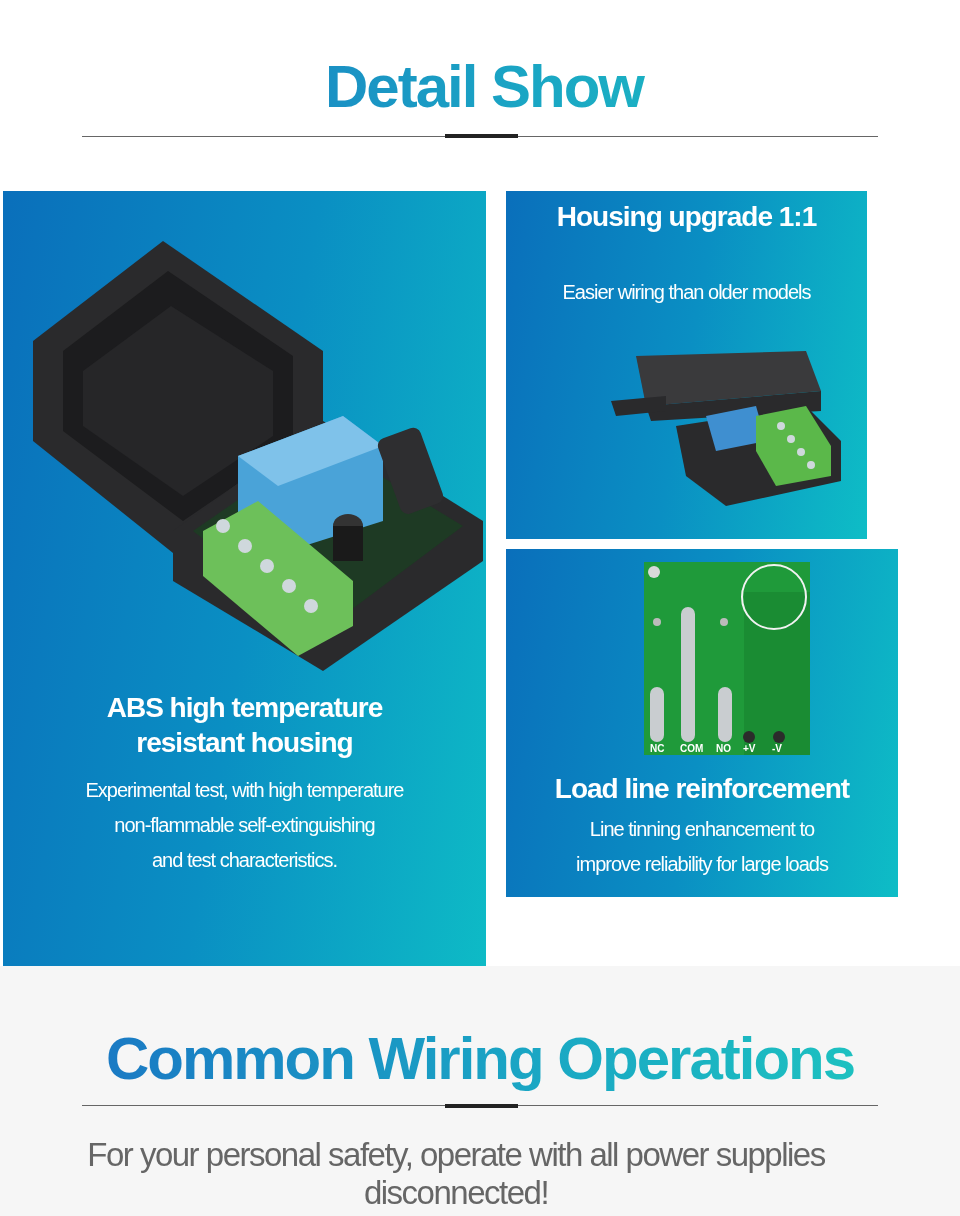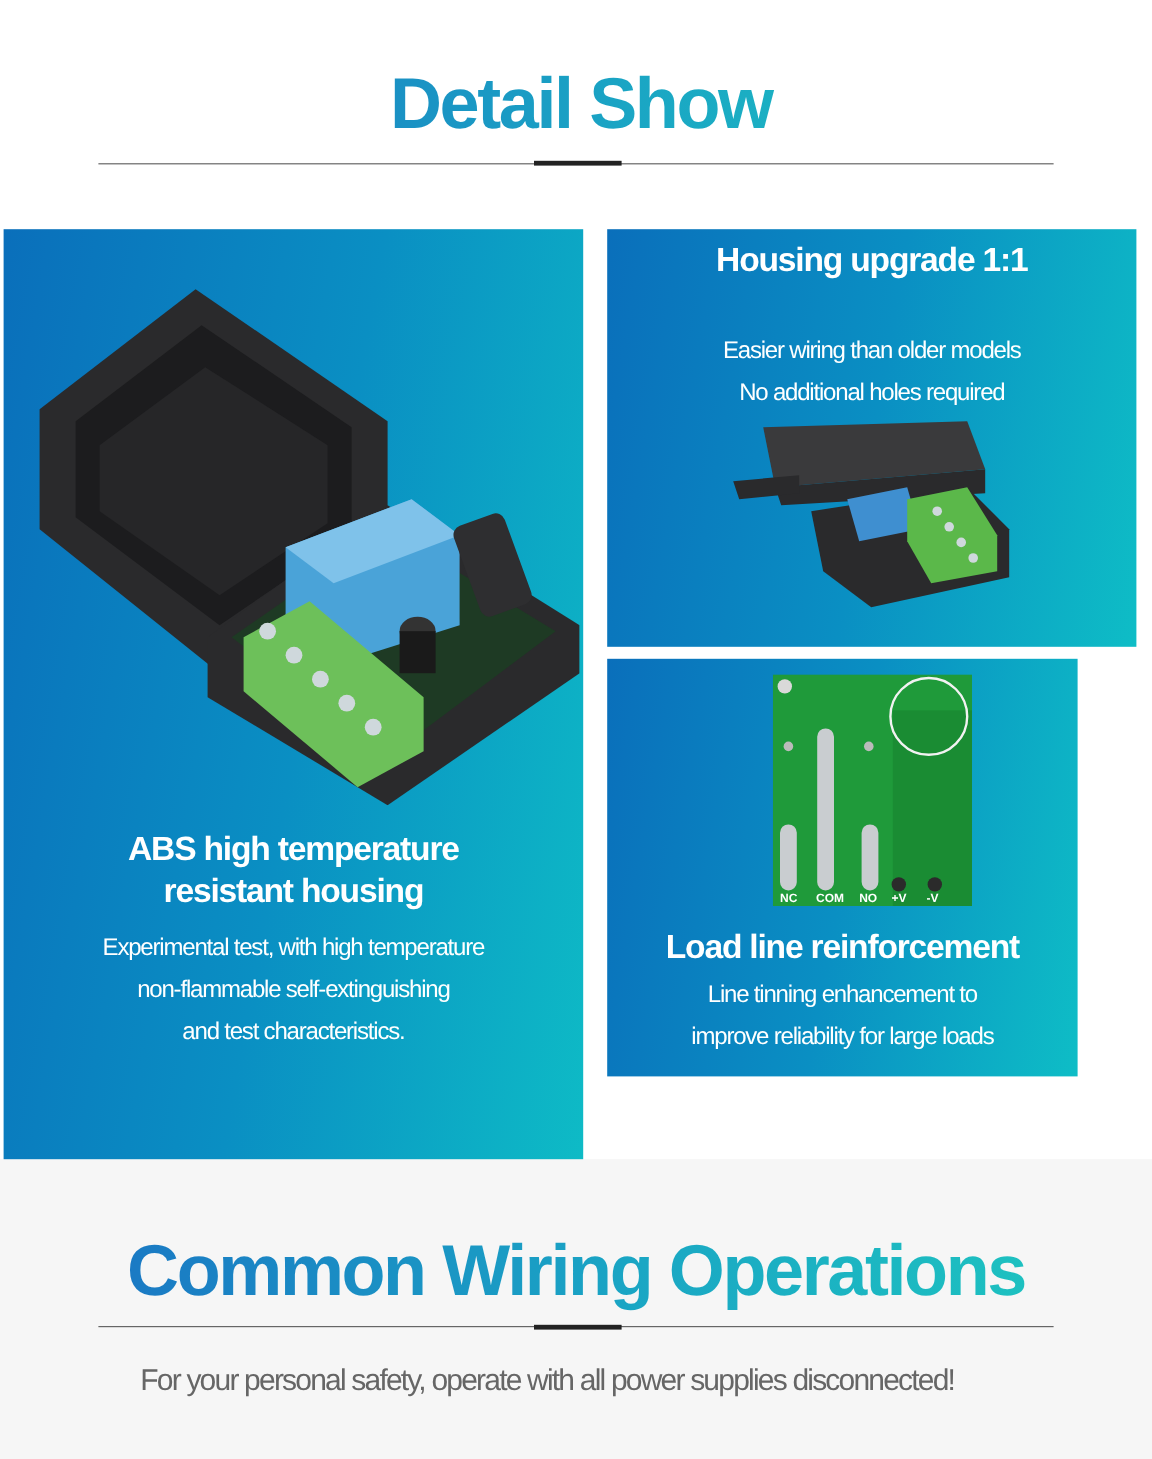--- a/index.html
+++ b/index.html
@@ -8,21 +8,21 @@
   .title1{position:absolute;top:52px;left:4px;width:960px;text-align:center;font-size:60px;font-weight:bold;letter-spacing:-2px;}
   .title1 span{display:inline-block;}
   .rule{position:absolute;height:1px;background:#666;}
   .rule-bar{position:absolute;height:4px;background:#222;}
   .panel{position:absolute;background:linear-gradient(100deg,#0a6fbb 0%,#0a8fc3 50%,#0ebdc6 100%);overflow:hidden;}
   .panel .txt{position:absolute;left:0;width:100%;text-align:center;color:#fff;}
   .h{font-weight:bold;font-size:28px;letter-spacing:-1px;line-height:35px;}
   .p{font-size:20px;letter-spacing:-1px;line-height:35px;color:#eef8fb;}
   .bottom{position:absolute;top:966px;left:0;width:960px;height:250px;background:#f6f6f6;}
   .title2{position:absolute;top:1024px;left:0;width:960px;text-align:center;font-size:60px;font-weight:bold;letter-spacing:-2px;}
-  .note{position:absolute;top:1136px;left:0;width:912px;text-align:center;font-size:25px;letter-spacing:-1.5px;color:#666;}
+  .note{position:absolute;top:1136px;left:0;width:912px;text-align:center;font-size:33px;letter-spacing:-1.5px;color:#666;}
   
   .dev{position:absolute;}
 </style>
 </head>
 <body>
 
 <div class="title1 grad-text">
   <span>Detail</span>
   <span>Show</span>
 </div>
@@ -58,27 +58,26 @@
     <div>ABS high temperature</div>
     <div>resistant housing</div>
   </div>
   <div class="txt p" style="top:582px;">
     <div>Experimental test, with high temperature</div>
     <div>non-flammable self-extinguishing</div>
     <div>and test characteristics.</div>
   </div>
 </div>
 
-<div class="panel" style="left:506px;top:191px;width:441px;height:348px;">
+<div class="panel" style="left:506px;top:191px;width:361px;height:348px;">
   <div class="txt h" style="top:8px;">
     <div>Housing upgrade 1:1</div>
   </div>
   <div class="txt p" style="top:84px;">
     <div>Easier wiring than older models</div>
-    <div>No additional holes required</div>
   </div>
   <svg class="dev" style="left:100px;top:155px;" width="240" height="165" viewBox="0 0 240 165">
     <polygon points="30,10 200,5 215,45 40,60" fill="#3a3a3c"></polygon>
     <polygon points="40,60 215,45 215,65 45,75" fill="#2a2a2c"></polygon>
     <polygon points="5,55 60,50 60,65 10,70" fill="#2a2a2c"></polygon>
     <polygon points="70,80 200,60 235,95 235,135 120,160 80,130" fill="#2a2a2c"></polygon>
     <polygon points="100,70 150,60 160,95 110,105" fill="#3f8fd0"></polygon>
     <polygon points="150,70 200,60 225,100 225,130 170,140 150,105" fill="#5bb84a"></polygon>
     <circle cx="175" cy="80" r="4" fill="#cfd8dc"></circle>
       <circle cx="185" cy="93" r="4" fill="#cfd8dc"></circle>

